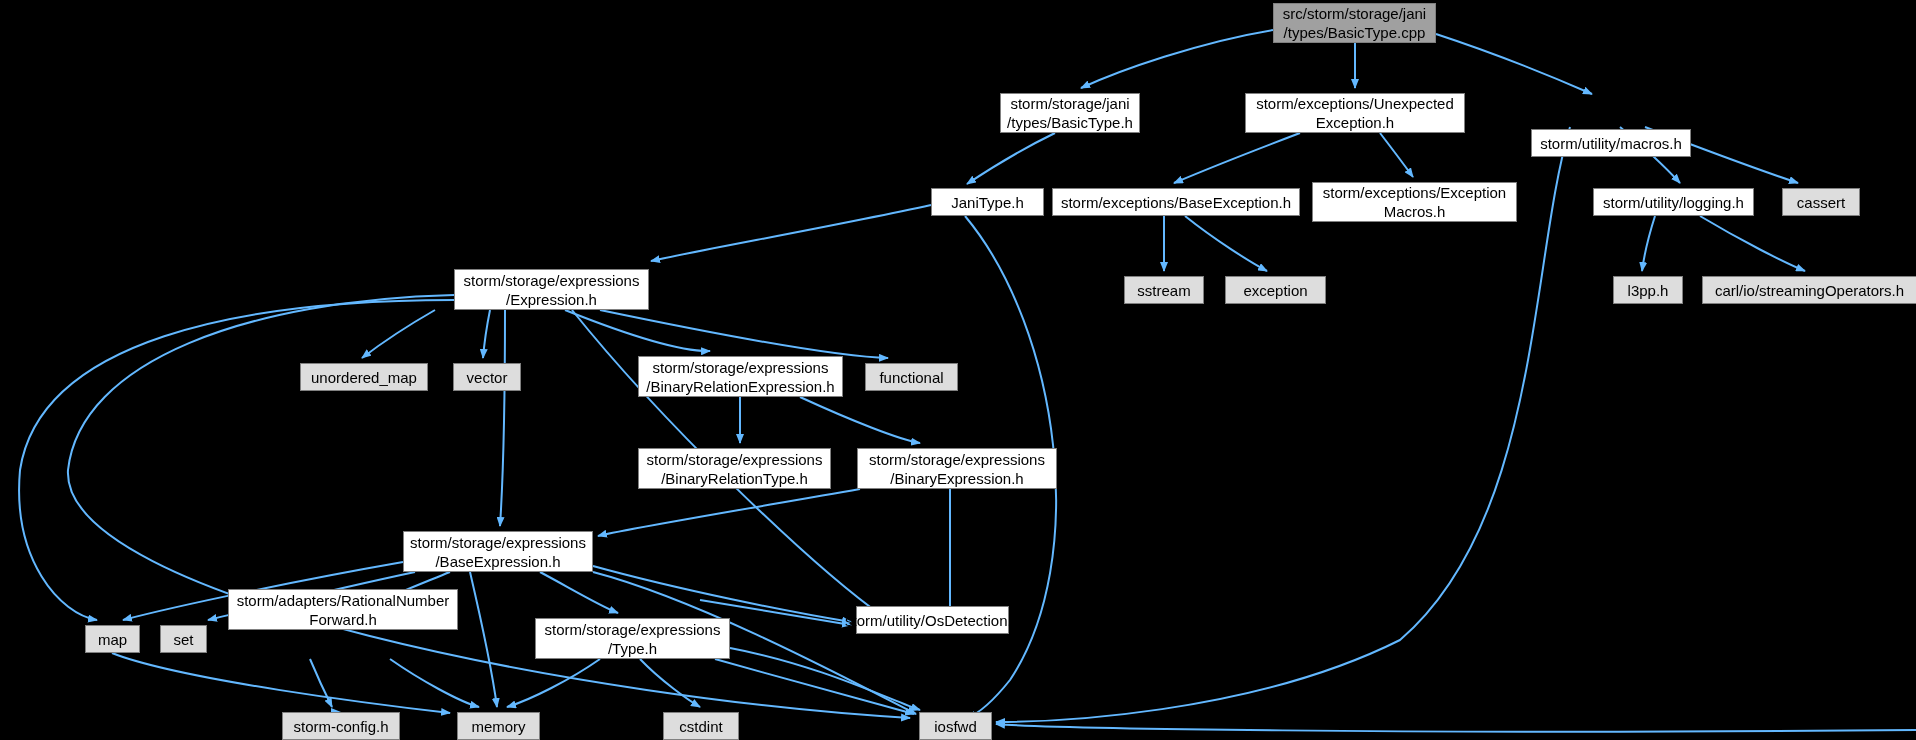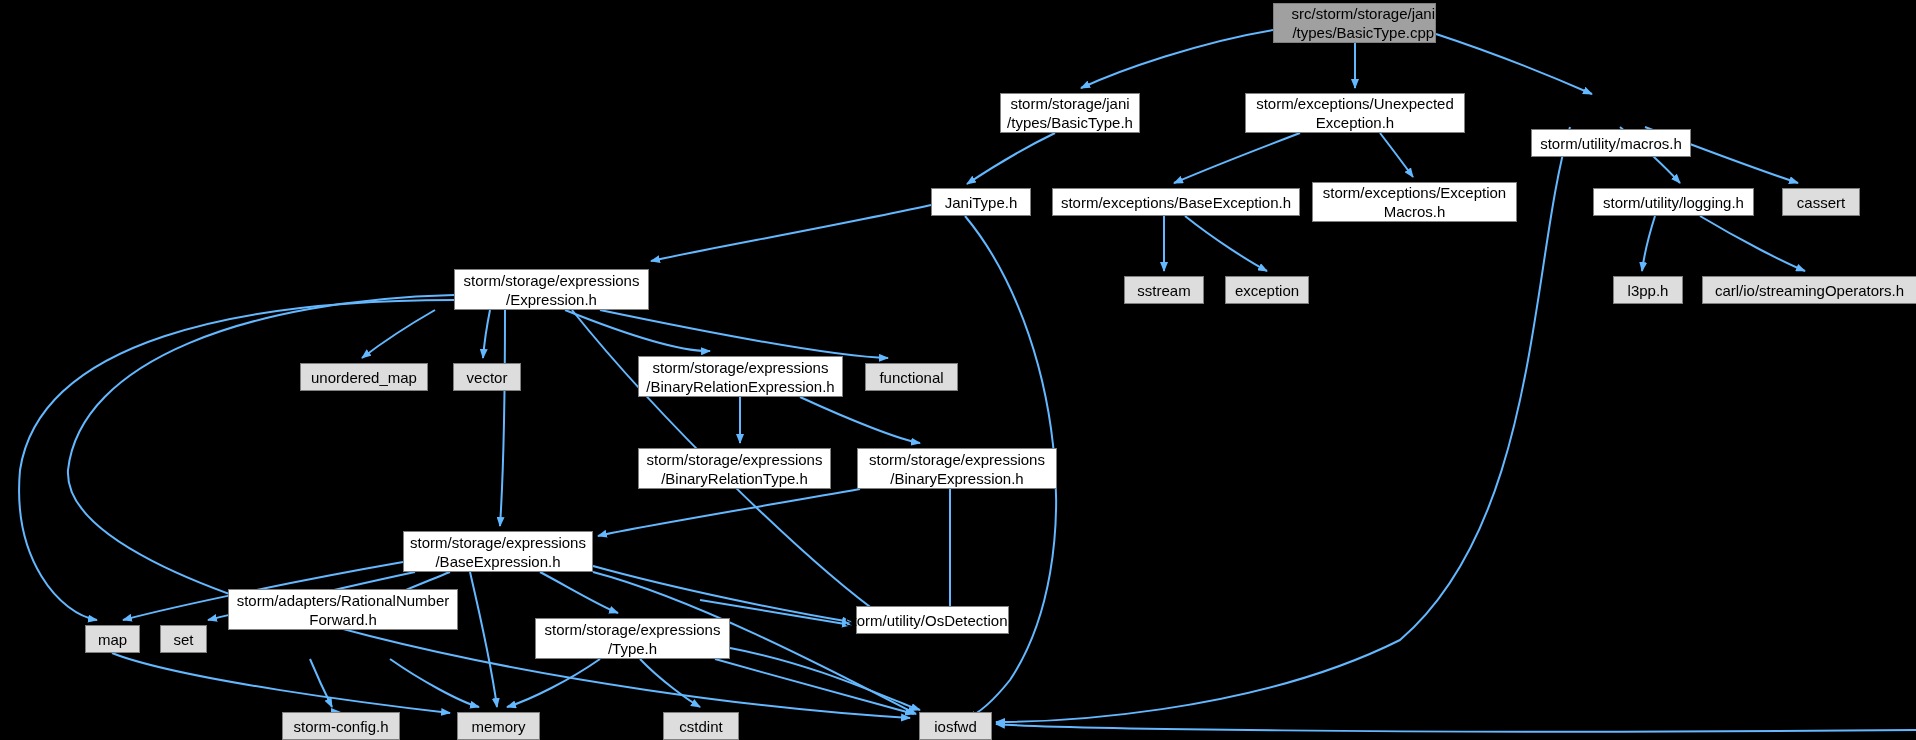--- a/index.html
+++ b/index.html
@@ -33,21 +33,21 @@
     border: 1px solid #808080;
     color: #000000;
     font-size: 15px;
     line-height: 19px;
     white-space: pre;
     letter-spacing: 0px;
     z-index: 2;
   }
   .node.white  { background: #ffffff; }
   .node.grey   { background: #dddddd; }
-  .node.root   { background: #a0a0a0; justify-content: flex-end; }
+  .node.root   { background: #a0a0a0; }
 </style>
 </head>
 <body>
 
 <div id="graph-root" style="width: 1916px; height: 740px; background: rgb(0, 0, 0);">
   <svg id="edge-layer" viewBox="0 0 1916 740" width="1916" height="740" xmlns="http://www.w3.org/2000/svg">
     <defs>
       <marker id="ah" markerWidth="10" markerHeight="8" refX="9" refY="4" orient="auto" markerUnits="userSpaceOnUse">
         <path d="M0,0 L10,4 L0,8 z" fill="#63b8ff"></path>
       </marker>
@@ -100,28 +100,28 @@
       </g>
   </svg>
   <div id="nodes-group">
       <div class="node root" style="left: 1273px; top: 3px; width: 163px; height: 40px;"><span>src/storm/storage/jani
 /types/BasicType.cpp</span></div>
       <div class="node white" style="left: 1000px; top: 93px; width: 140px; height: 40px;"><span>storm/storage/jani
 /types/BasicType.h</span></div>
       <div class="node white" style="left: 1245px; top: 93px; width: 220px; height: 40px;"><span>storm/exceptions/Unexpected
 Exception.h</span></div>
       <div class="node white" style="left: 1531px; top: 99px; width: 160px; height: 28px; margin-top: 30px;"><span>storm/utility/macros.h</span></div>
-      <div class="node white" style="left: 931px; top: 188px; width: 100px; height: 28px;"><span>JaniType.h</span></div>
+      <div class="node white" style="left: 931px; top: 188px; width: 113px; height: 28px;"><span>JaniType.h</span></div>
       <div class="node white" style="left: 1040px; top: 188px; width: 248px; height: 28px; margin-left: 12px;"><span>storm/exceptions/BaseException.h</span></div>
       <div class="node white" style="left: 1312px; top: 182px; width: 205px; height: 40px;"><span>storm/exceptions/Exception
 Macros.h</span></div>
       <div class="node white" style="left: 1593px; top: 188px; width: 161px; height: 28px;"><span>storm/utility/logging.h</span></div>
       <div class="node grey" style="left: 1782px; top: 188px; width: 78px; height: 28px;"><span>cassert</span></div>
       <div class="node grey" style="left: 1124px; top: 276px; width: 80px; height: 28px;"><span>sstream</span></div>
-      <div class="node grey" style="left: 1225px; top: 276px; width: 84px; height: 28px;"><span>exception</span></div>
+      <div class="node grey" style="left: 1225px; top: 276px; width: 101px; height: 28px;"><span>exception</span></div>
       <div class="node grey" style="left: 1613px; top: 276px; width: 70px; height: 28px;"><span>l3pp.h</span></div>
       <div class="node grey" style="left: 1702px; top: 276px; width: 215px; height: 28px;"><span>carl/io/streamingOperators.h</span></div>
       <div class="node white" style="left: 454px; top: 269px; width: 195px; height: 41px;"><span>storm/storage/expressions
 /Expression.h</span></div>
       <div class="node grey" style="left: 300px; top: 363px; width: 128px; height: 28px;"><span>unordered_map</span></div>
       <div class="node grey" style="left: 453px; top: 363px; width: 68px; height: 28px; text-align: center;"><span>vector</span></div>
       <div class="node white" style="left: 638px; top: 356px; width: 205px; height: 41px;"><span>storm/storage/expressions
 /BinaryRelationExpression.h</span></div>
       <div class="node grey" style="left: 865px; top: 363px; width: 93px; height: 28px;"><span>functional</span></div>
       <div class="node white" style="left: 638px; top: 448px; width: 193px; height: 41px;"><span>storm/storage/expressions

